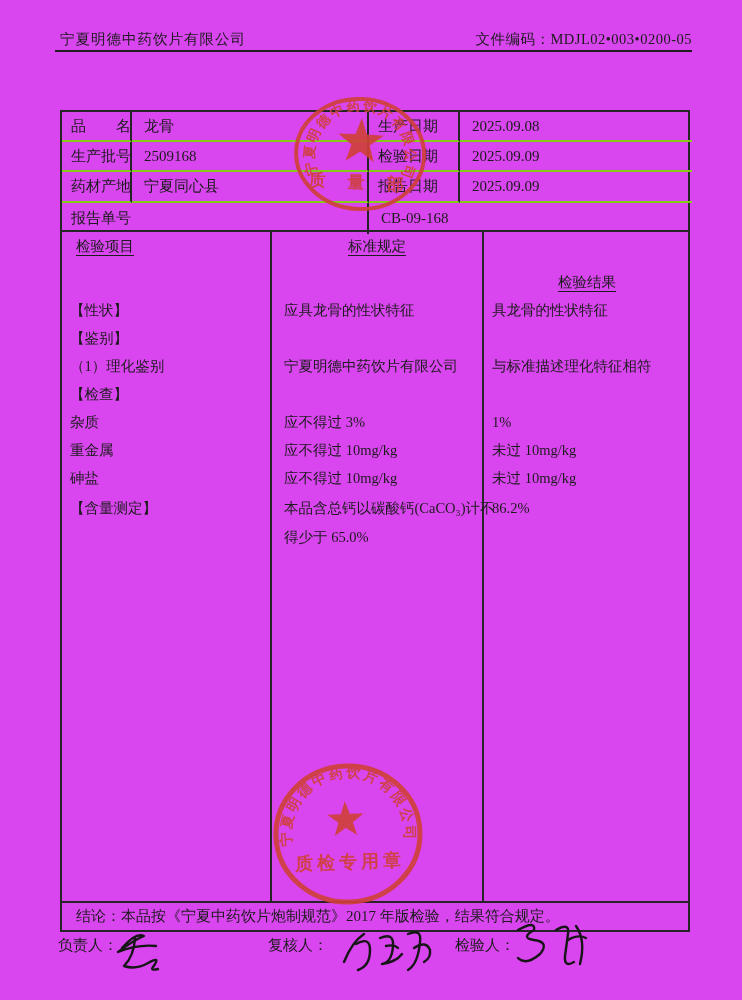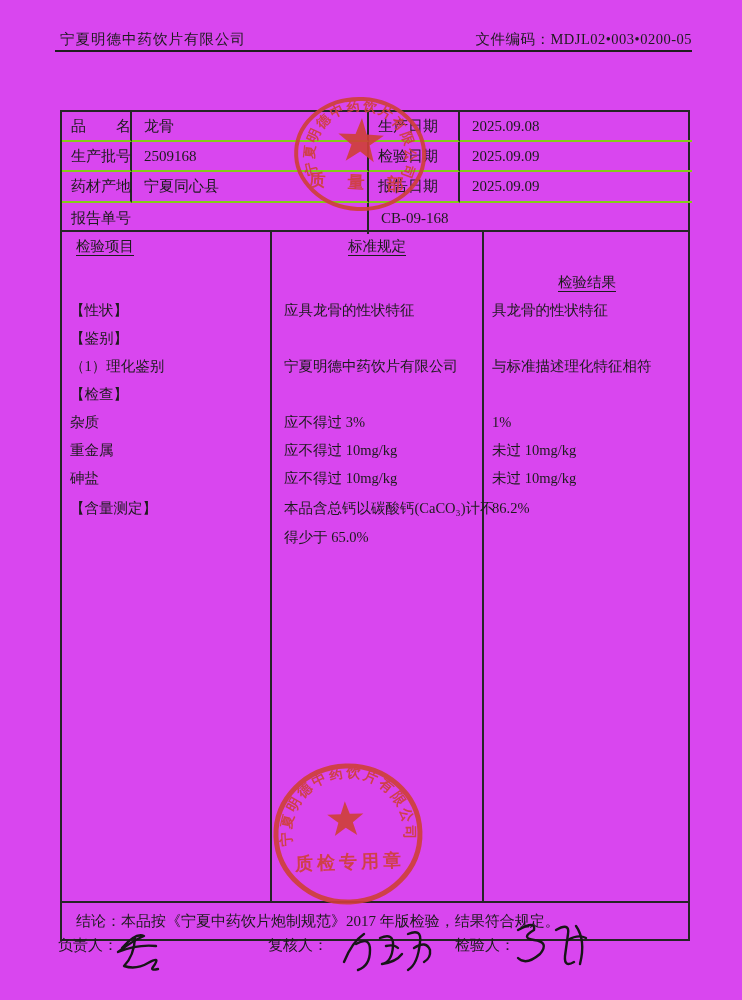--- a/index.html
+++ b/index.html
@@ -30,21 +30,21 @@
   .vline{position:absolute;top:0;bottom:0;width:2px;background:#252525;}
   .v1{left:208px;}  .v2{left:420px;}
   .chead{position:absolute;top:5px;white-space:nowrap;}
   .chead span{text-decoration:underline;text-underline-offset:4px;}
   .ch1{left:14px;}
   .ch2{left:210px;width:210px;text-align:center;}
   .ch3{left:422px;width:206px;text-align:center;margin-top:36px;}
   .cell-abs{position:absolute;white-space:nowrap;line-height:18px;}
   .ci{left:8px;}   .cs{left:222px;}   .cr{left:430px;}
   
-  .conclusion{position:absolute;left:60px;top:903px;width:630px;height:38px;box-sizing:border-box;
+  .conclusion{position:absolute;left:60px;top:903px;width:630px;height:29px;box-sizing:border-box;
     border:2px solid #252525;border-top:none;display:flex;align-items:center;padding-left:14px;
     font-size:15px;white-space:nowrap;}
   .sig-label{position:absolute;top:936px;font-size:15px;white-space:nowrap;}
   .sig1{left:58px;} .sig2{left:268px;} .sig3{left:455px;}
   .sig-svg{position:absolute;}
   .sig-svg path{fill:none;stroke:#161616;stroke-width:2.4;stroke-linecap:round;stroke-linejoin:round;}
   
   .stamp{position:absolute;opacity:.9;}
   .stamp-top{left:288px;top:94px;transform:rotate(3deg);}
   .stamp-bottom{left:271px;top:762px;transform:rotate(-2deg);}

